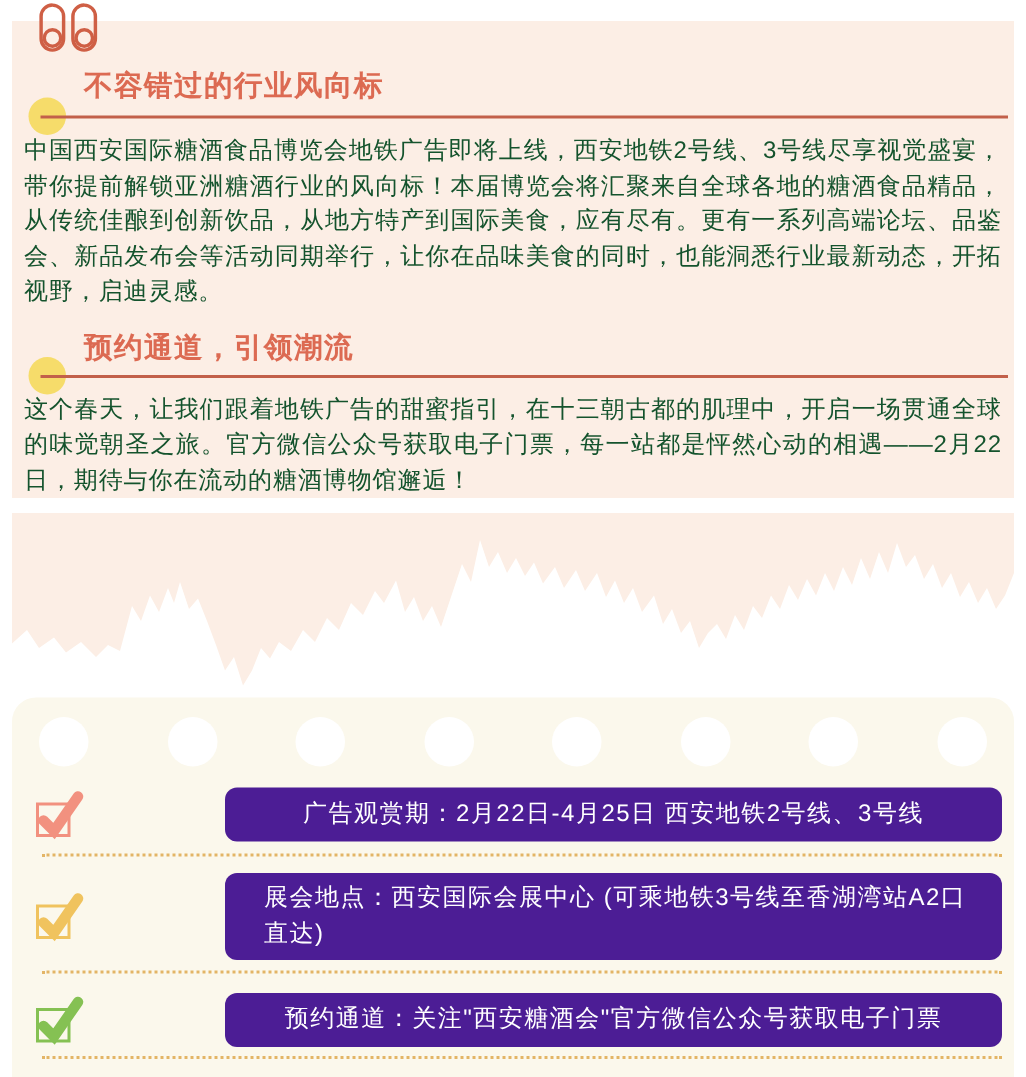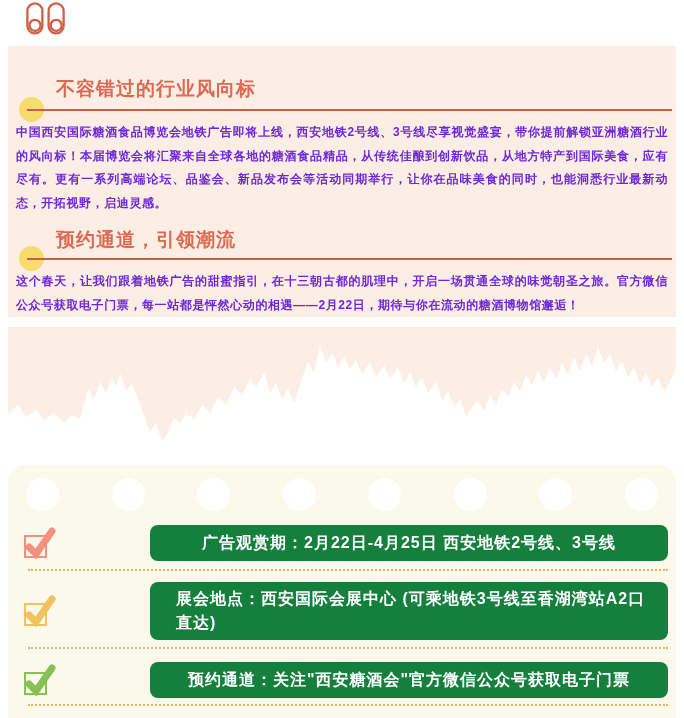--- a/index.html
+++ b/index.html
@@ -4,43 +4,43 @@
 <style>
   html,body{margin:0;padding:0;}
   body{
     width:684px;height:718px;position:relative;overflow:hidden;
     background:#ffffff;
     font-family:"Liberation Sans","DejaVu Sans",sans-serif;
   }
   .quote-icon{position:absolute;left:26px;top:2px;z-index:2;}
   
   .pink-card{position:absolute;left:8px;top:14px;width:668px;}
-  .pink-solid{position:relative;z-index:0;background:#fceee5;margin-top:32px;}
+  .pink-solid{position:relative;z-index:0;background:#fceee5;}
   .h-row{position:relative;margin:0 4px 0 19px;border-bottom:2px solid #c2604a;}
   .h-row.first{padding:30px 0 7px 29px;}
   .h-row.second{padding:12px 0 5px 29px;}
   .h-dot{position:absolute;left:-8px;bottom:-13px;width:25px;height:25px;
          border-radius:50%;background:#f6dc6a;z-index:-1;}
   .h-text{font-size:19px;font-weight:bold;color:#dc6a52;letter-spacing:1px;}
-  .body-p{margin:10px 0 0;padding:0 8px;font-size:12px;line-height:23.5px;
-          letter-spacing:0.6px;color:#6d28d9;text-align:justify;font-weight:bold;}
+  .body-p{margin:10px 0 0;padding:0 8px;font-size:16px;line-height:23.5px;
+          letter-spacing:0.6px;color:#14532d;text-align:justify;}
   .body-p.last{margin-bottom:10px;}
   .jagged{display:block;}
   
   .info-card{position:absolute;left:8px;top:465px;width:668px;height:253px;
              background:#fbf8ec;border-radius:16px 16px 0 0;}
   .perforation{display:flex;justify-content:space-between;padding:13px 18px 0;}
   .perf-circle{width:33px;height:33px;border-radius:50%;background:#ffffff;}
   .row{display:flex;align-items:center;padding-left:14px;padding-right:8px;}
   .row.r1{margin-top:14px;}
   .row.r2{margin-top:11px;}
   .row.r3{margin-top:13px;}
   .check{width:34px;height:34px;flex:none;}
-  .bar{flex:1;margin-left:94px;background:#15803d;border-radius:8px;
-       color:#ffffff;font-weight:bold;font-size:16px;letter-spacing:1px;}
+  .bar{flex:1;margin-left:94px;background:#4c1d95;border-radius:8px;
+       color:#ffffff;font-weight:normal;font-size:16px;letter-spacing:1px;}
   .bar.center{line-height:36px;text-align:center;padding:0 10px;}
   .bar.left{line-height:24px;text-align:left;padding:5px 16px 5px 26px;}
   .dotline{border-top:2px dotted #e3b566;margin:8px 8px 0 20px;}
   .dotline.d2{margin-top:7px;}
   .dotline.d3{margin-top:6px;}
 </style>
 </head>
 <body>
 
 <svg class="quote-icon" width="40" height="34" viewBox="0 0 40 34">

